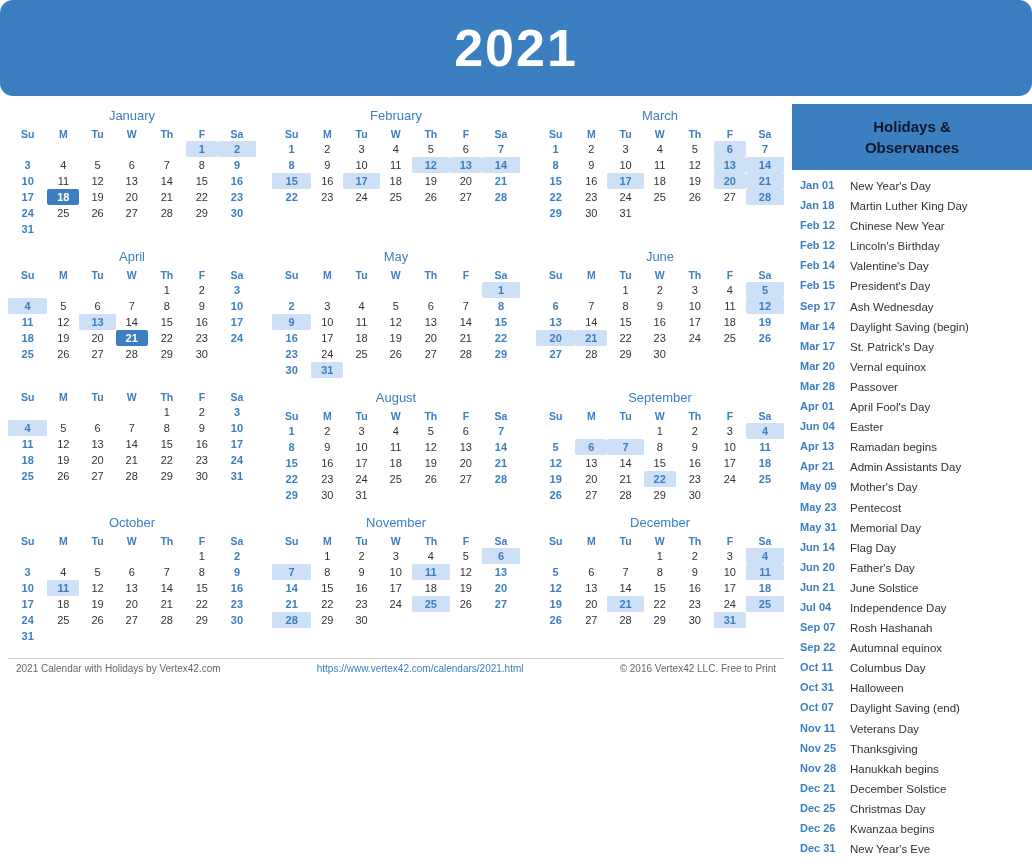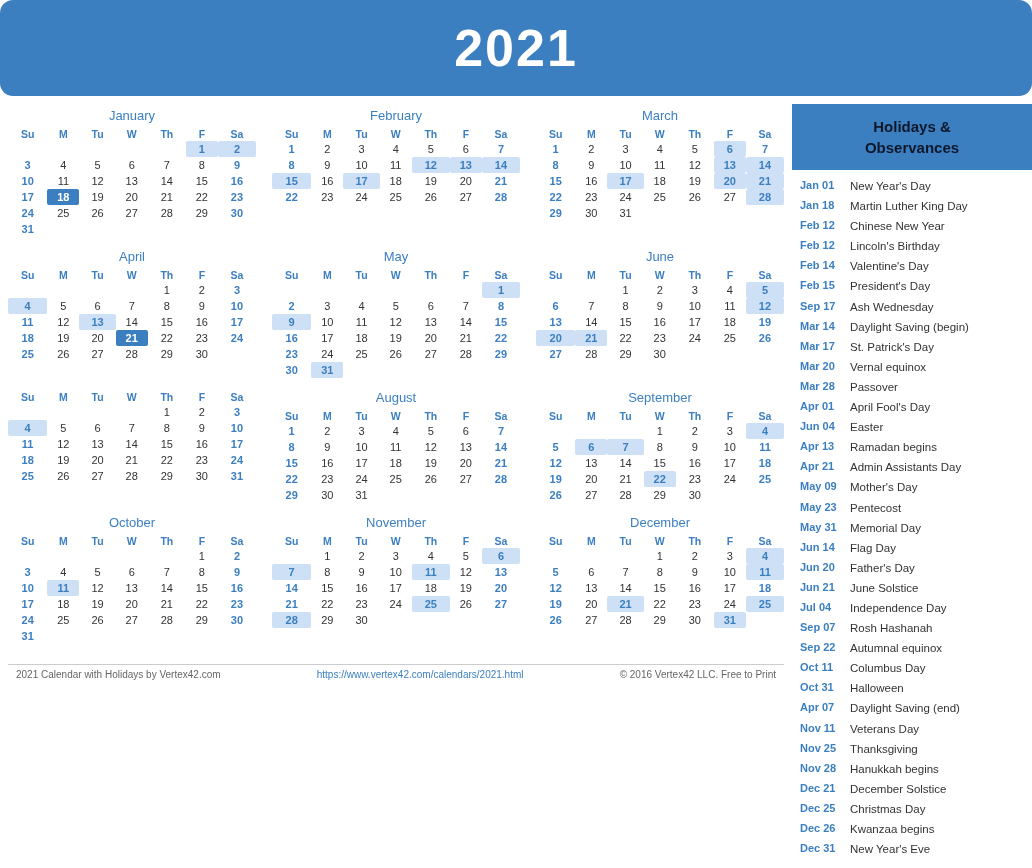--- a/index.html
+++ b/index.html
@@ -136,21 +136,21 @@
     .cal-table tbody tr td.today {
       background: #3c7fc1;
       color: white;
       border-radius: 2px;
       font-weight: bold;
     }
 
     
     .footer {
       border-top: 1px solid #ccc;
-      margin-top: 20px;
+      margin-top: 14px;
       padding: 4px 8px;
       display: flex;
       justify-content: space-between;
       font-size: 10px;
       color: #666;
     }
 
     .footer-center {
       text-align: center;
       color: #3c7fc1;
@@ -1048,21 +1048,21 @@
         </div>
         <div class="holiday-item">
           <span class="holiday-date">Oct 11</span>
           <span class="holiday-name">Columbus Day</span>
         </div>
         <div class="holiday-item">
           <span class="holiday-date">Oct 31</span>
           <span class="holiday-name">Halloween</span>
         </div>
         <div class="holiday-item">
-          <span class="holiday-date">Apr 07</span>
+          <span class="holiday-date">Oct 07</span>
           <span class="holiday-name">Daylight Saving (end)</span>
         </div>
         <div class="holiday-item">
           <span class="holiday-date">Nov 11</span>
           <span class="holiday-name">Veterans Day</span>
         </div>
         <div class="holiday-item">
           <span class="holiday-date">Nov 25</span>
           <span class="holiday-name">Thanksgiving</span>
         </div>

